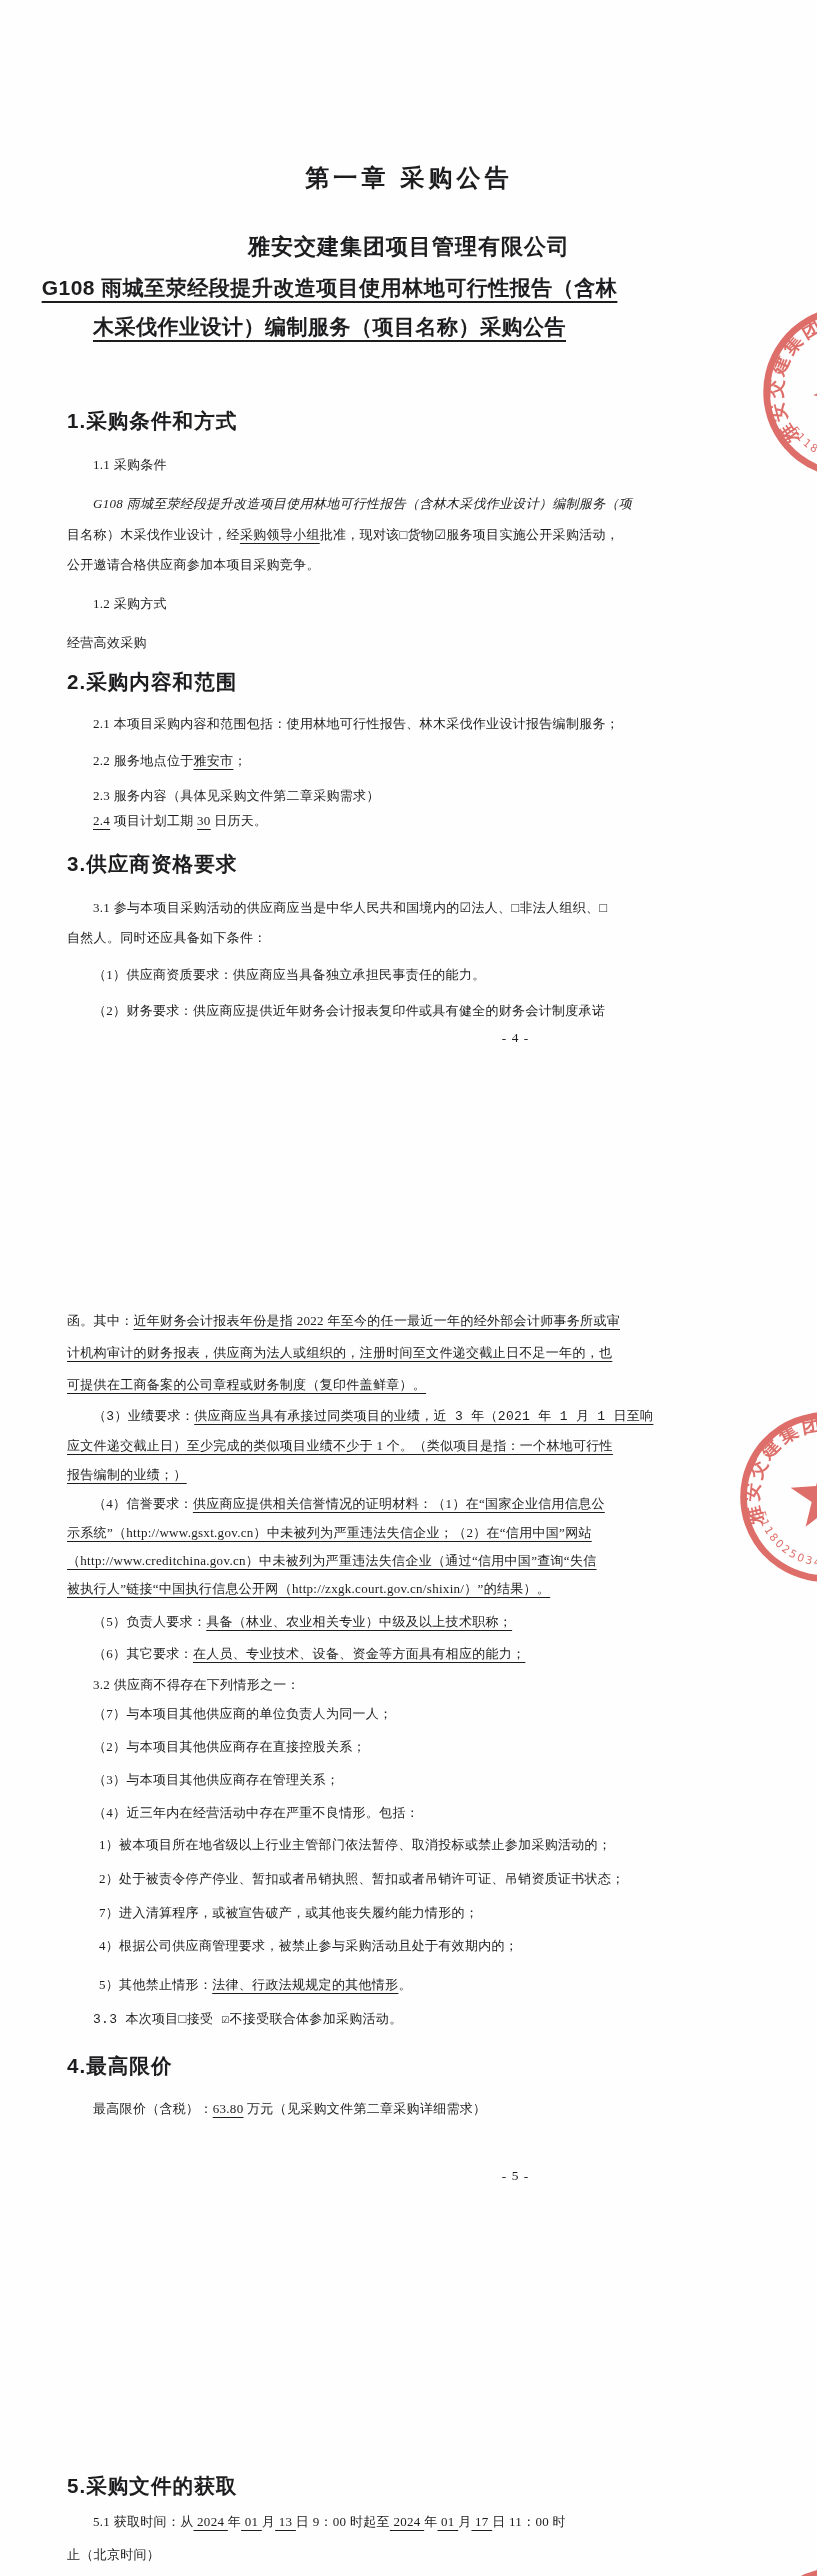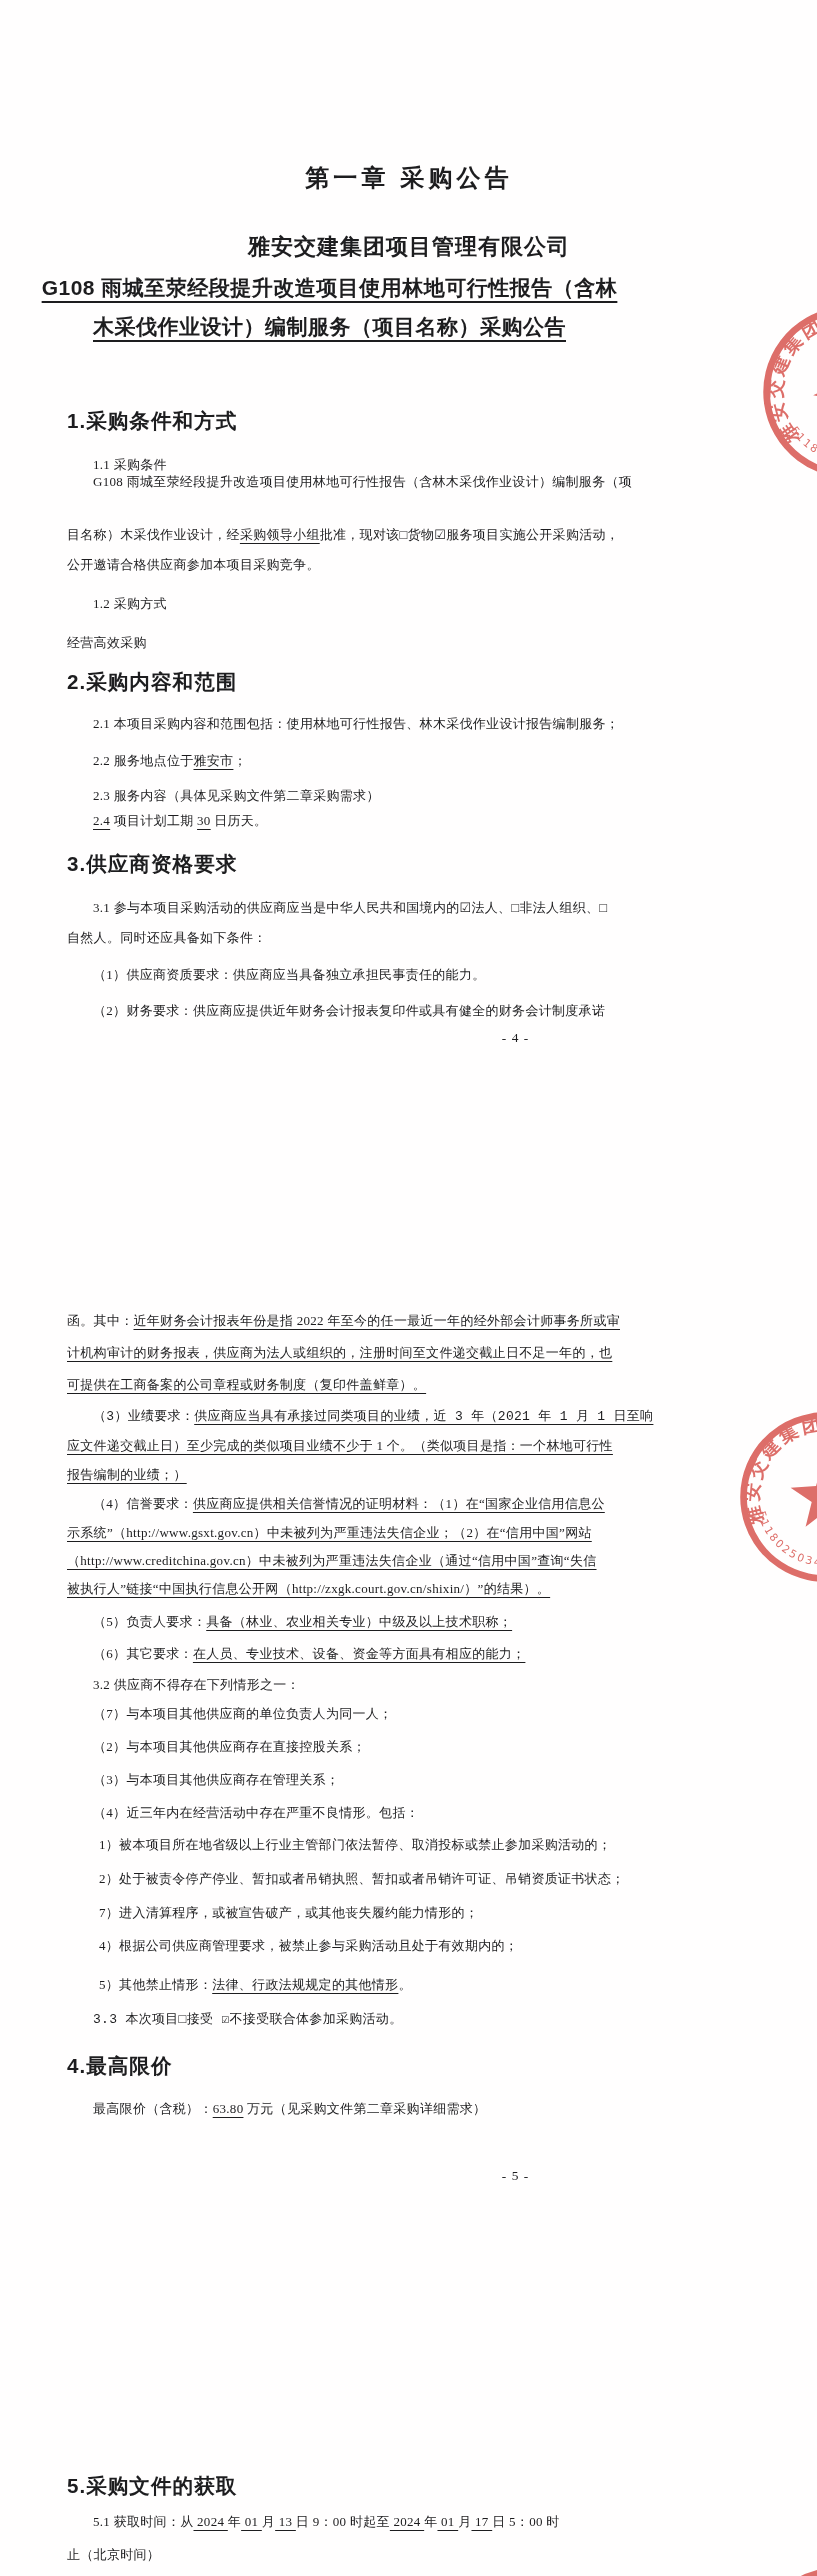--- a/index.html
+++ b/index.html
@@ -66,21 +66,21 @@
 <body>
 
 <div class="doc">
   <div>
       <div class="block title" style="top: 162px;"><span>第一章 采购公告</span></div>
       <div class="block subtitle" style="top: 233px;"><span>雅安交建集团项目管理有限公司</span></div>
       <div class="block projtitle" style="top: 274px;"><span class="u">G108 雨城至荥经段提升改造项目使用林地可行性报告（含林</span></div>
       <div class="block projtitle" style="top: 313px;"><span class="u">木采伐作业设计）编制服务（项目名称）采购公告</span></div>
       <div class="block h1" style="top: 408px;"><span>1.采购条件和方式</span></div>
       <div class="block body ind1" style="top: 457px;"><span>1.1 采购条件</span></div>
-      <div class="block body ind1" style="top: 474px;"><span>G108 雨城至荥经段提升改造项目使用林地可行性报告（含林木采伐作业设计）编制服务（项</span></div>
+      <div class="block body ind1" style="top: 496px; font-style: italic;"><span>G108 雨城至荥经段提升改造项目使用林地可行性报告（含林木采伐作业设计）编制服务（项</span></div>
       <div class="block body" style="top: 527px;"><span>目名称）木采伐作业设计，经</span><span class="u">采购领导小组</span><span>批准，现对该□货物☑服务项目实施公开采购活动，</span></div>
       <div class="block body" style="top: 557px;"><span>公开邀请合格供应商参加本项目采购竞争。</span></div>
       <div class="block body ind1" style="top: 596px;"><span>1.2 采购方式</span></div>
       <div class="block body" style="top: 635px;"><span>经营高效采购</span></div>
       <div class="block h1" style="top: 669px;"><span>2.采购内容和范围</span></div>
       <div class="block body ind1" style="top: 716px;"><span>2.1 本项目采购内容和范围包括：使用林地可行性报告、林木采伐作业设计报告编制服务；</span></div>
       <div class="block body ind1" style="top: 753px;"><span>2.2 服务地点位于</span><span class="u">雅安市</span><span>；</span></div>
       <div class="block body ind1" style="top: 788px;"><span>2.3 服务内容（具体见采购文件第二章采购需求）</span></div>
       <div class="block body ind1" style="top: 813px;"><span class="u">2.4</span><span> 项目计划工期 </span><span class="u">30</span><span> 日历天。</span></div>
       <div class="block h1" style="top: 851px;"><span>3.供应商资格要求</span></div>
@@ -109,21 +109,21 @@
       <div class="block body ind2" style="top: 1837px;"><span>1）被本项目所在地省级以上行业主管部门依法暂停、取消投标或禁止参加采购活动的；</span></div>
       <div class="block body ind2" style="top: 1871px;"><span>2）处于被责令停产停业、暂扣或者吊销执照、暂扣或者吊销许可证、吊销资质证书状态；</span></div>
       <div class="block body ind2" style="top: 1905px;"><span>7）进入清算程序，或被宣告破产，或其他丧失履约能力情形的；</span></div>
       <div class="block body ind2" style="top: 1938px;"><span>4）根据公司供应商管理要求，被禁止参与采购活动且处于有效期内的；</span></div>
       <div class="block body ind2" style="top: 1977px;"><span>5）其他禁止情形：</span><span class="u">法律、行政法规规定的其他情形</span><span>。</span></div>
       <div class="block body ind1" style="top: 2012px; font-family: Liberation Mono, monospace;"><span>3.3 本次项目□接受 ☑不接受联合体参加采购活动。</span></div>
       <div class="block h1" style="top: 2053px;"><span>4.最高限价</span></div>
       <div class="block body ind1" style="top: 2101px;"><span>最高限价（含税）：</span><span class="u">63.80</span><span> 万元（见采购文件第二章采购详细需求）</span></div>
       <div class="block footer" style="top: 2167px;"><span>- 5 -</span></div>
       <div class="block h1" style="top: 2473px;"><span>5.采购文件的获取</span></div>
-      <div class="block body ind1" style="top: 2514px;"><span>5.1 获取时间：从</span><span class="u"> 2024 </span><span>年</span><span class="u"> 01 </span><span>月</span><span class="u"> 13 </span><span>日 9：00 时起至</span><span class="u"> 2024  </span><span>年</span><span class="u"> 01 </span><span>月</span><span class="u"> 17 </span><span>日 5：00 时</span></div>
+      <div class="block body ind1" style="top: 2514px;"><span>5.1 获取时间：从</span><span class="u"> 2024 </span><span>年</span><span class="u"> 01 </span><span>月</span><span class="u"> 13 </span><span>日 9：00 时起至</span><span class="u"> 2024  </span><span>年</span><span class="u"> 01 </span><span>月</span><span class="u"> 17 </span><span>日 11：00 时</span></div>
       <div class="block body" style="top: 2547px;"><span>止（北京时间）</span></div>
     </div>
   <div class="stamp stamp-edge-top"><svg viewBox="0 0 400 400" width="100%" height="100%" xmlns="http://www.w3.org/2000/svg">
         <defs>
           <path id="sa0" d="M 77.1 286 A 150 150 0 1 1 322.9 286" fill="none"></path>
           <path id="sb0" d="M 59.5 265.5 A 155 155 0 0 0 340.5 265.5" fill="none"></path>
         </defs>
         <circle cx="200" cy="200" r="183" fill="none" stroke="#d85650" stroke-width="15"></circle>
         <polygon points="179.3,122.7 211.5,170.1 267.1,156.4 232.0,201.7 262.2,250.3 208.3,230.9 171.3,274.7 173.2,217.4 120.1,195.8 175.1,179.9" fill="#d85650"></polygon>
         <text fill="#d85650" font-size="42" font-weight="bold" letter-spacing="7" font-family="'Liberation Serif',serif"><textPath href="#sa0">雅安交建集团项目管理有限公司</textPath></text>

